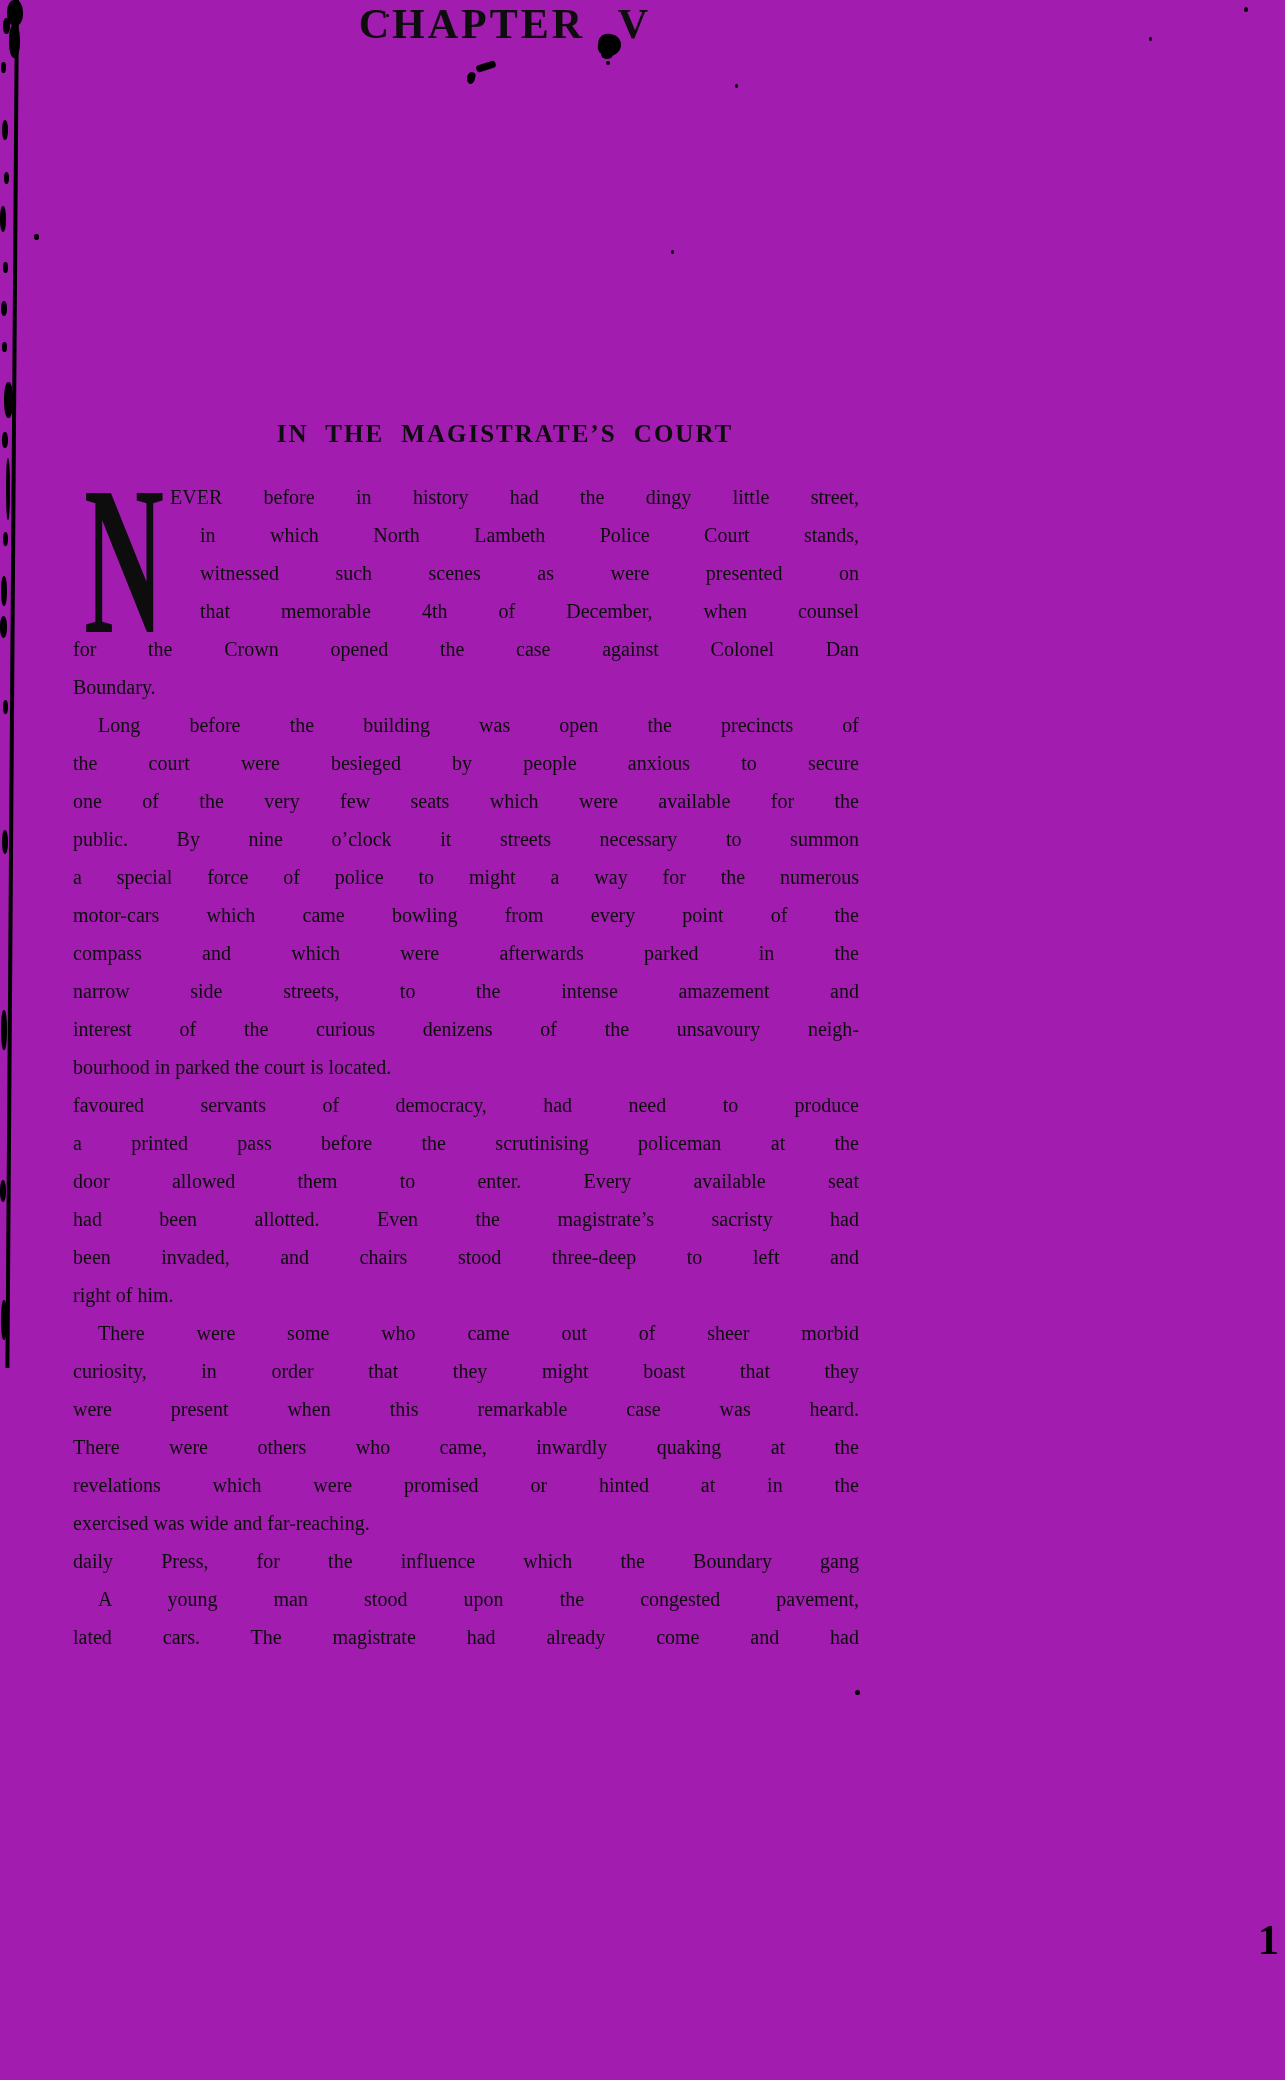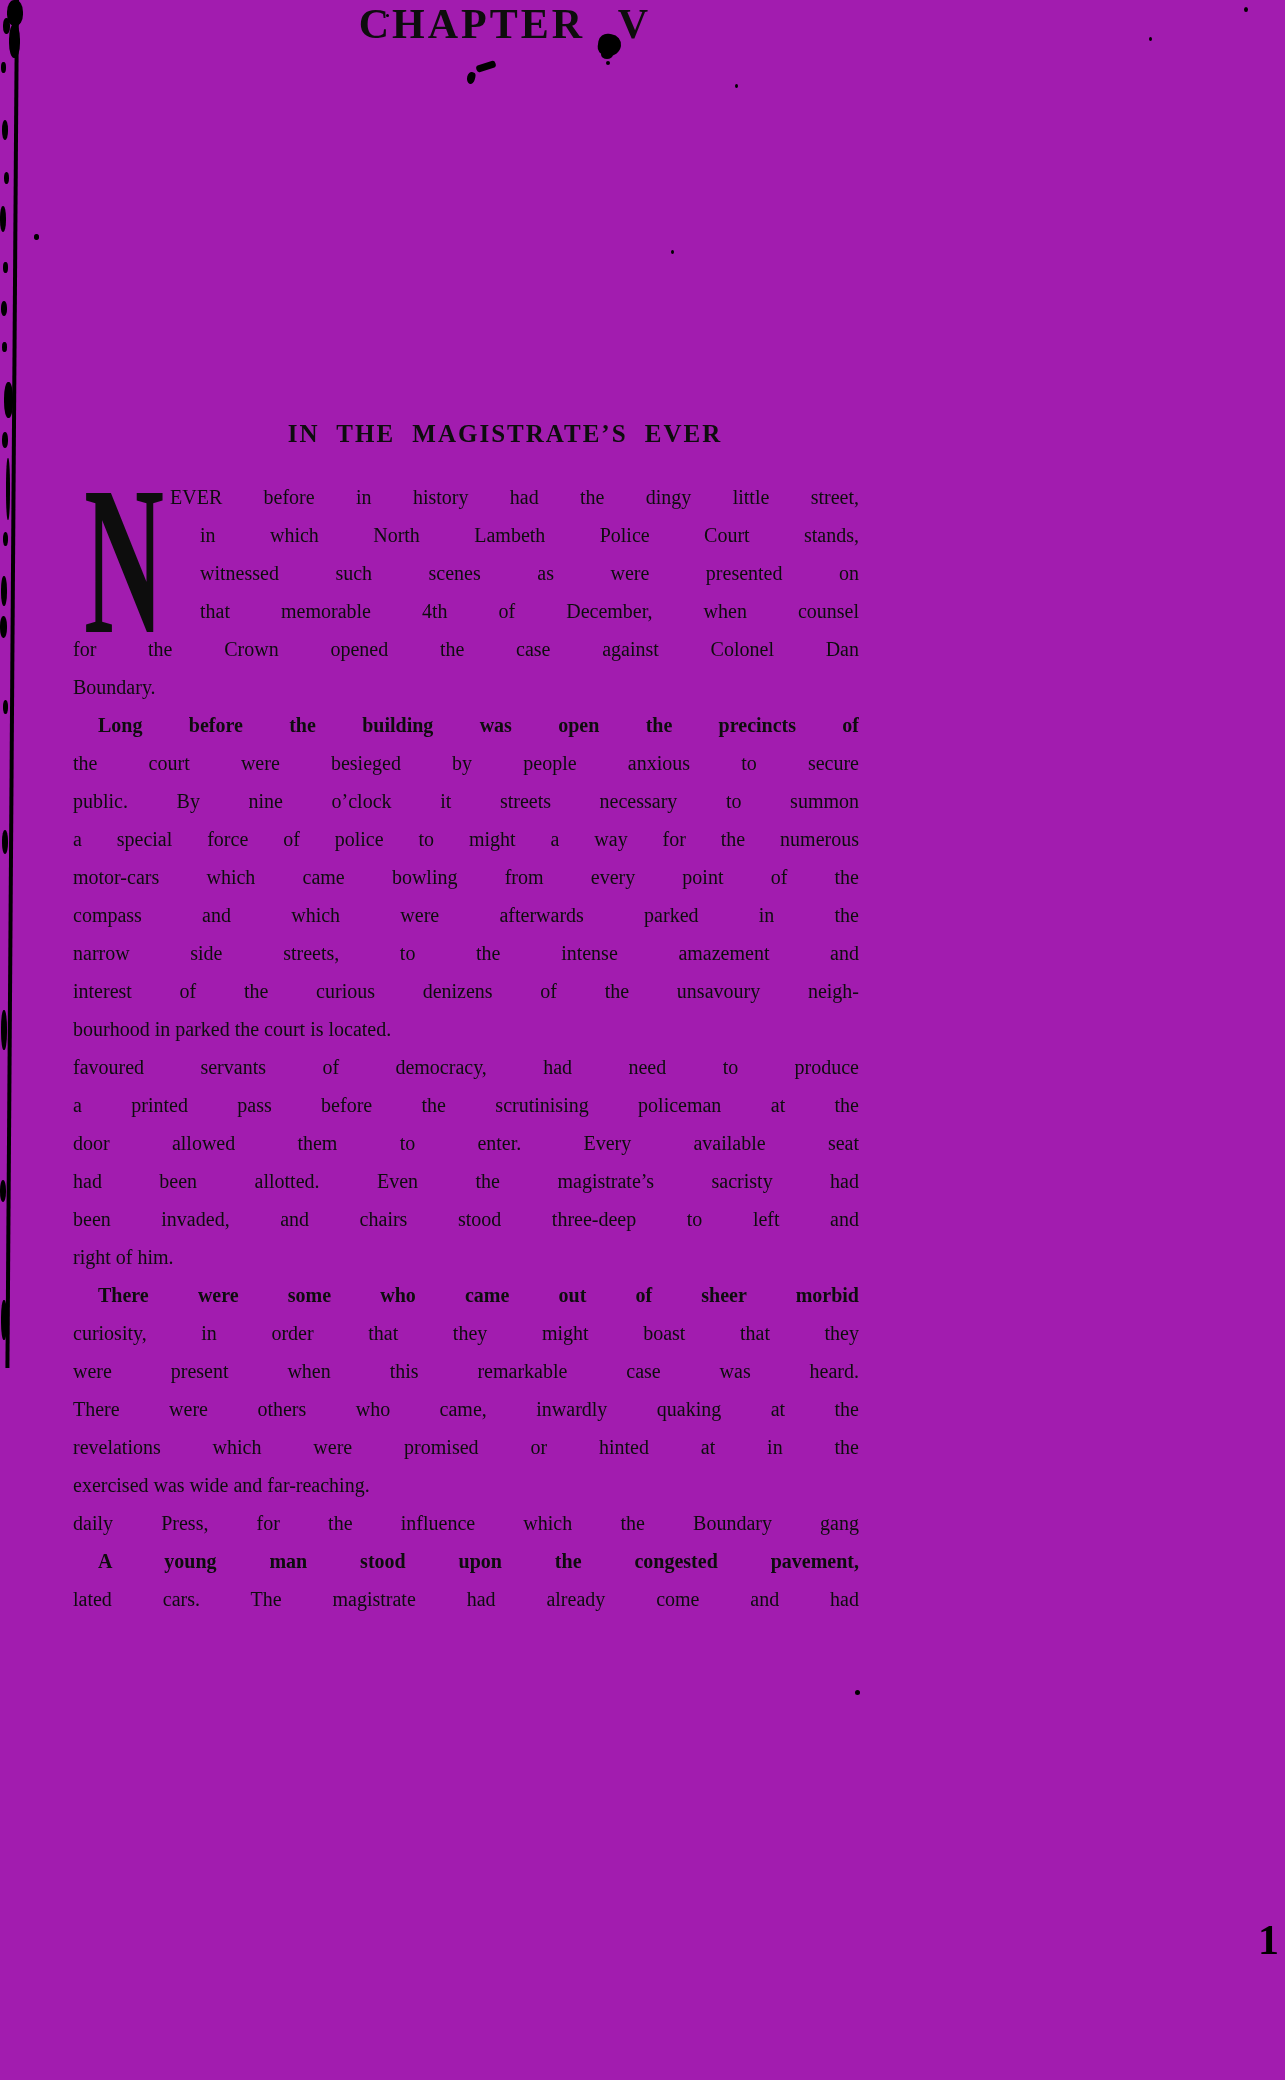--- a/index.html
+++ b/index.html
@@ -27,21 +27,21 @@
   
   .page-text {
     position:absolute; left:73px; top:478px; width:786px;
     font-size:20px;
   }
   .line { height:38px; line-height:38px; overflow:hidden; white-space:normal; }
   .jl { text-align:justify; }
   .jl::after { content:""; display:inline-block; width:100%; height:0; }
   .dc1 { padding-left:97px; }   
   .dcw { padding-left:127px; }  
-  .pi  { text-indent:25px;font-weight:bold; }    
+  .pi  { text-indent:25px; }    
   
   .dropcap-svg { position:absolute; left:84px; top:486px; }
   
   .page-number {
     position:absolute; left:1258px; top:1916px;
     font-size:42px; font-weight:bold; color:#000;
   }
   
   .edge-line {
     position:absolute; left:15px; top:-4px; width:4px; height:1372px;
@@ -99,35 +99,36 @@
   <div class="pen-dash"></div>
   <div class="pen-tick"></div>
   <div class="speck" style="left:386px;  top:14px;   width:3px; height:3px;"></div>
   <div class="speck" style="left:735px;  top:84px;   width:3px; height:4px;"></div>
   <div class="speck" style="left:1149px; top:37px;   width:3px; height:4px;"></div>
   <div class="speck" style="left:1244px; top:7px;    width:4px; height:5px;"></div>
   <div class="speck" style="left:671px;  top:250px;  width:3px; height:4px;"></div>
   <div class="speck" style="left:855px;  top:1690px; width:5px; height:5px;"></div>
 
   <div class="chapter-heading">CHAPTER V</div>
-  <div class="chapter-subtitle">IN THE MAGISTRATE’S EVER</div>
+  <div class="chapter-subtitle">IN THE MAGISTRATE’S COURT</div>
 
   <svg class="dropcap-svg" width="84" height="152">
     <text x="0" y="146" font-family="Liberation Serif, serif" font-weight="bold" font-size="212" fill="#0d0d0d" textLength="80" lengthAdjust="spacingAndGlyphs">N</text>
   </svg>
 
   <div class="page-text">
       <div class="line jl dc1">EVER before in history had the dingy little street,</div>
       <div class="line jl dcw">in which North Lambeth Police Court stands,</div>
       <div class="line jl dcw">witnessed such scenes as were presented on</div>
       <div class="line jl dcw">that memorable 4th of December, when counsel</div>
       <div class="line jl">for the Crown opened the case against Colonel Dan</div>
       <div class="line">Boundary.</div>
       <div class="line jl pi">Long before the building was open the precincts of</div>
       <div class="line jl">the court were besieged by people anxious to secure</div>
+      <div class="line jl">one of the very few seats which were available for the</div>
       <div class="line jl">public.  By nine o’clock it streets necessary to summon</div>
       <div class="line jl">a special force of police to might a way for the numerous</div>
       <div class="line jl">motor-cars which came bowling from every point of the</div>
       <div class="line jl">compass and which were afterwards parked in the</div>
       <div class="line jl">narrow side streets, to the intense amazement and</div>
       <div class="line jl">interest of the curious denizens of the unsavoury neigh-</div>
       <div class="line">bourhood in parked the court is located.</div>
       <div class="line jl">favoured servants of democracy, had need to produce</div>
       <div class="line jl">a printed pass before the scrutinising policeman at the</div>
       <div class="line jl">door allowed them to enter.  Every available seat</div>

